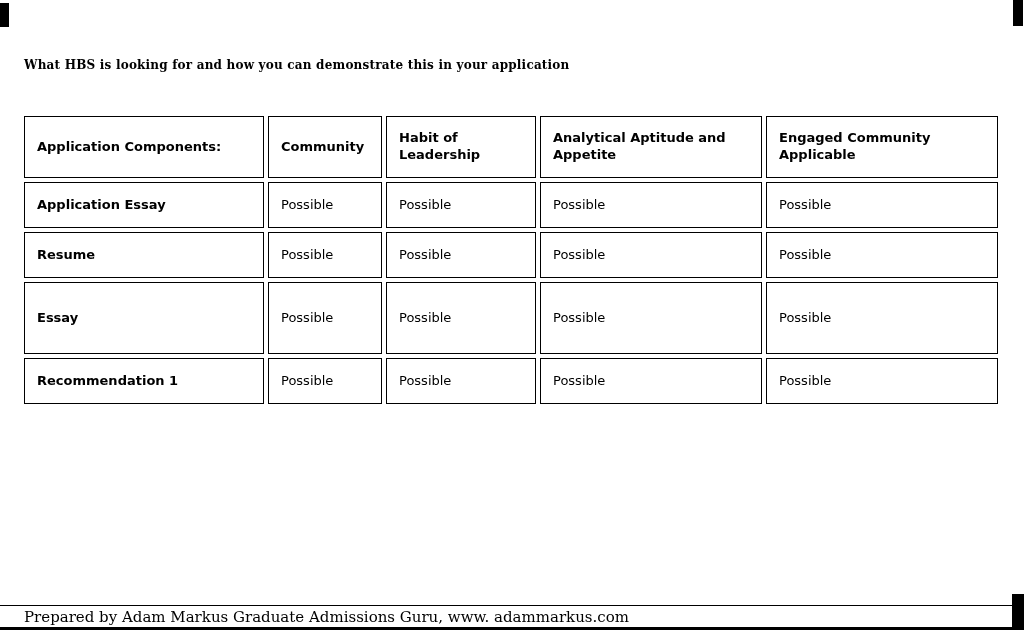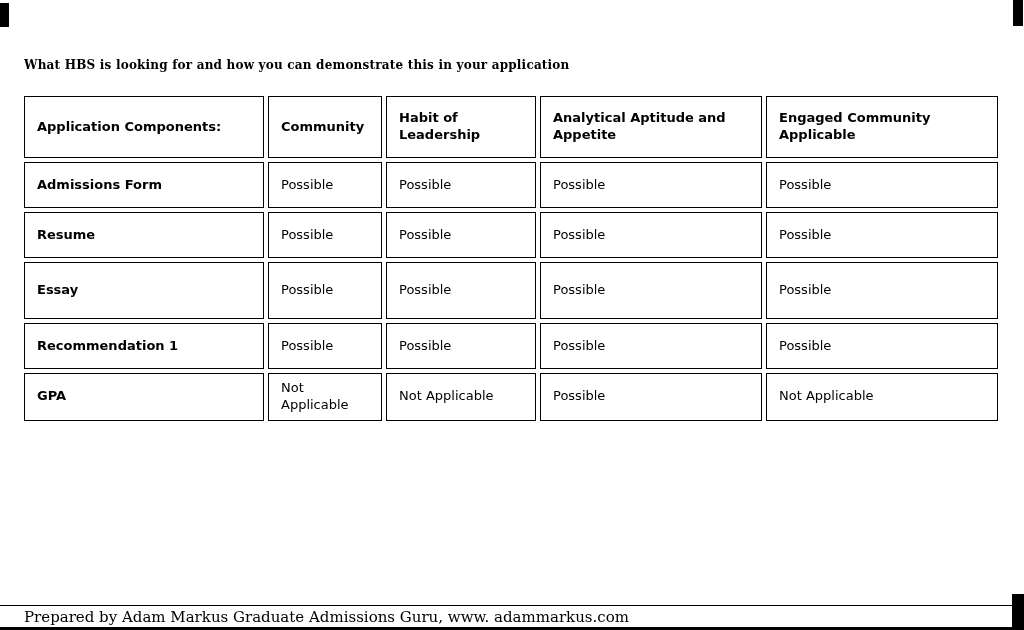--- a/index.html
+++ b/index.html
@@ -18,38 +18,38 @@
   .artifact-tr { right:1px; top:0; width:10px; height:26px; }
   .artifact-br { right:0; bottom:1px; width:12px; height:35px; }
 
   .doc-title {
     position:absolute; left:24px; top:58px;
     font-family:"DejaVu Serif","Liberation Serif",serif;
     font-weight:bold; font-size:12px; letter-spacing:0.2px;
   }
 
   table.matrix {
-    position:absolute; left:20px; top:92px;
+    position:absolute; left:20px; top:112px;
     border-collapse:separate; border-spacing:4px;
     table-layout:fixed;
   }
   table.matrix th, table.matrix td {
     border:1px solid #000;
     background:#fff;
     padding:6px 12px;
     font-size:13px;
     text-align:left;
     vertical-align:middle;
     line-height:1.3;
     word-wrap:break-word;
   }
   table.matrix th { font-weight:bold; height:62px; }
   table.matrix td { height:46px; font-weight:normal; }
   table.matrix td.component { font-weight:bold; }
-  table.matrix tbody tr:nth-child(3) td { height:57px; }
+  table.matrix tbody tr:nth-child(3) td { height:72px; }
   table.matrix tbody tr:nth-child(n+6) td { height:54px; }
 
   .footer-rule {
     position:absolute; left:0; top:605px; width:1024px; height:0;
     border-top:1px solid #000;
   }
   .footer-credit {
     position:absolute; left:24px; top:608px;
     font-family:"DejaVu Serif","Liberation Serif",serif;
     font-size:15px;
@@ -82,21 +82,21 @@
       <tr>
         <th>Application Components:</th>
         <th>Community</th>
         <th>Habit of Leadership</th>
         <th>Analytical Aptitude and Appetite</th>
         <th>Engaged Community Applicable</th>
       </tr>
     </thead>
     <tbody id="table-body">
         <tr>
-          <td class="component">Admissions Form</td>
+          <td class="component">Application Essay</td>
           <td>Possible</td>
           <td>Possible</td>
           <td>Possible</td>
           <td>Possible</td>
         </tr>
         <tr>
           <td class="component">Resume</td>
           <td>Possible</td>
           <td>Possible</td>
           <td>Possible</td>
@@ -109,27 +109,20 @@
           <td>Possible</td>
           <td>Possible</td>
         </tr>
         <tr>
           <td class="component">Recommendation 1</td>
           <td>Possible</td>
           <td>Possible</td>
           <td>Possible</td>
           <td>Possible</td>
         </tr>
-        <tr>
-          <td class="component">GPA</td>
-          <td>Not Applicable</td>
-          <td>Not Applicable</td>
-          <td>Possible</td>
-          <td>Not Applicable</td>
-        </tr>
       </tbody>
   </table>
 
   <div class="footer-rule"></div>
   <div class="footer-credit">Prepared by Adam Markus Graduate Admissions Guru, www. adammarkus.com</div>
   <div class="bottom-rule"></div>
 
 </div>
 
 </body></html>

